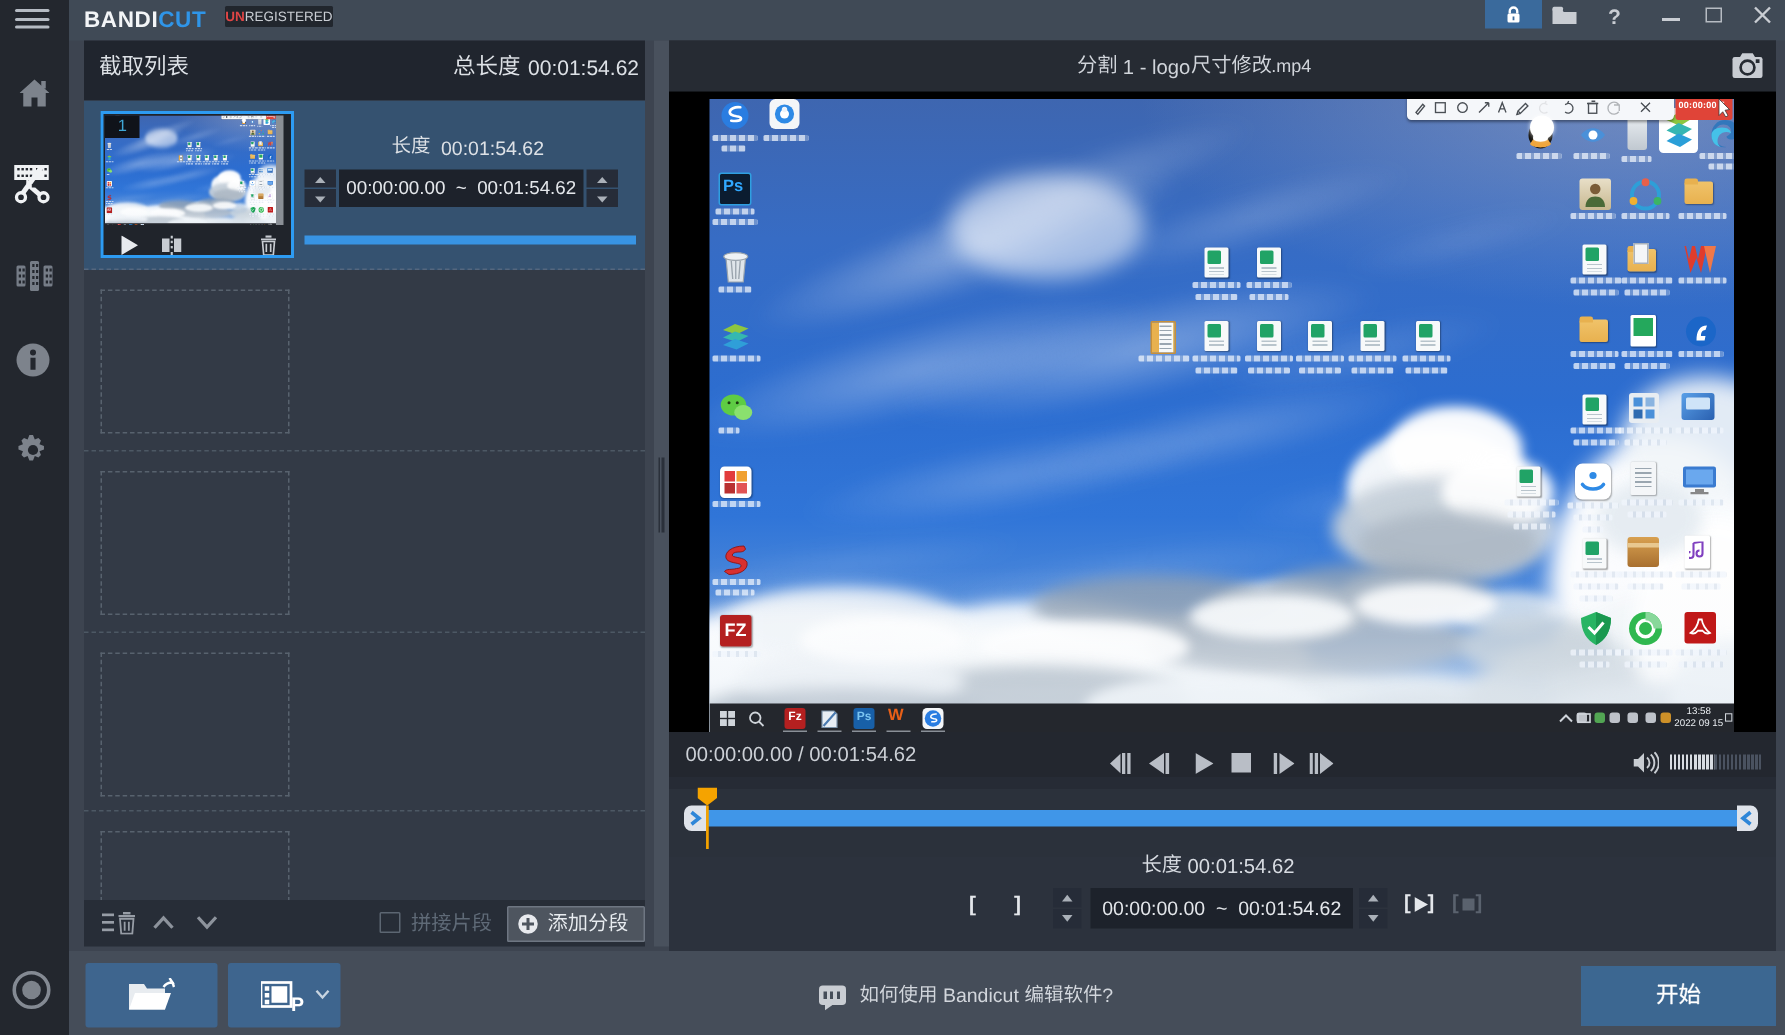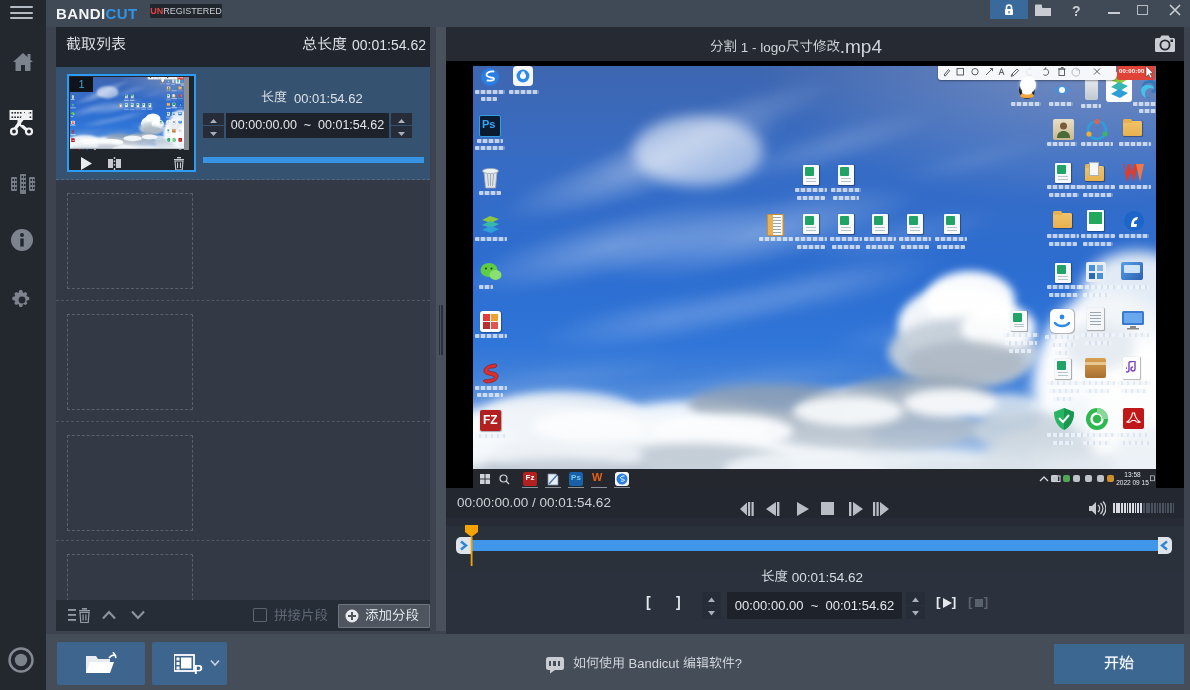--- a/index.html
+++ b/index.html
@@ -545,21 +545,21 @@
 <div class="a" style="left:446px;top:27px;width:738px;height:607px;background:#2c323d">
     <div class="a" style="left:0;top:0;width:738px;height:34px;background:#262b33"></div>
     <div class="a" style="left:0;top:9px;width:700px;display:flex;justify-content:center;align-items:center">
       <svg class="" width="27.0" height="16.2" viewBox="0 0 27.0 16.2">
         <path fill="#d0d4da" d="M9.0855 0.7830000000000013 8.154 1.1610000000000014C9.1125 3.1590000000000007 10.7325 5.359500000000001 12.15 6.5745000000000005C12.3525 6.304500000000001 12.717 5.926500000000001 12.9735 5.724000000000001C11.5695 4.671000000000001 9.9225 2.605500000000001 9.0855 0.7830000000000013ZM4.374 0.8100000000000005C3.5909999999999997 2.8755000000000006 2.214 4.752000000000001 0.594 5.913000000000001C0.837 6.102000000000001 1.2825 6.493500000000001 1.458 6.696000000000001C1.8225 6.399000000000001 2.1734999999999998 6.075000000000001 2.5245 5.710500000000001V6.642000000000001H5.13C4.8195 8.937000000000001 4.077 11.0835 0.8775 12.136500000000002C1.107 12.352500000000001 1.377 12.744000000000002 1.4985 13.0005C4.941 11.758500000000002 5.832 9.315000000000001 6.1965 6.642000000000001H9.8685C9.72 10.017000000000001 9.5175 11.34 9.18 11.691C9.045 11.826 8.883 11.853000000000002 8.599499999999999 11.853000000000002C8.289 11.853000000000002 7.452 11.853000000000002 6.5745 11.772C6.7635 12.0555 6.885 12.4875 6.912 12.784500000000001C7.7625 12.838500000000002 8.586 12.852 9.045 12.8115C9.504 12.771 9.8145 12.6765 10.098 12.339C10.5705 11.8125 10.746 10.2735 10.9485 6.1290000000000004C10.962 5.994000000000001 10.962 5.643000000000001 10.962 5.643000000000001H2.592C3.7395 4.414500000000001 4.752 2.835000000000001 5.454 1.107000000000001Z M22.6125 2.3895000000000017V9.706500000000002H23.5305V2.3895000000000017ZM25.0425 0.6210000000000004V11.6775C25.0425 11.907 24.9615 11.9745 24.732 11.988000000000001C24.516 11.988000000000001 23.8005 11.988000000000001 23.003999999999998 11.961C23.1525 12.2445 23.274 12.6765 23.314500000000002 12.933C24.4215 12.9465 25.069499999999998 12.919500000000001 25.447499999999998 12.7575C25.839 12.582 26.000999999999998 12.2985 26.000999999999998 11.664000000000001V0.6210000000000004ZM15.201 8.896500000000001V12.96H16.065V12.2445H20.0205V12.8655H20.9115V8.896500000000001H18.549V7.843500000000001H21.5865V7.087500000000001H18.549V6.169500000000001H20.5875V5.413500000000001H18.549V4.549500000000001H20.9115V3.8340000000000014H21.708V1.8225000000000016H18.738C18.616500000000002 1.431000000000001 18.36 0.8775000000000013 18.130499999999998 0.47250000000000014L17.1855 0.7155000000000005C17.3745 1.0530000000000008 17.55 1.4580000000000002 17.658 1.8225000000000016H14.391V3.915000000000001H15.1335V4.549500000000001H17.6445V5.413500000000001H15.4575V6.169500000000001H17.6445V7.087500000000001H14.418V7.843500000000001H17.6445V8.896500000000001ZM17.6445 3.024000000000001V3.7935000000000016H15.2955V2.5920000000000005H20.7765V3.7935000000000016H18.549V3.024000000000001ZM16.065 11.448V9.774000000000001H20.0205V11.448Z"></path>
       </svg>
       <span style="font-size:13.5px;color:#d0d4da">&nbsp;1 - logo</span>
       <svg class="" width="54.0" height="16.2" viewBox="0 0 54.0 16.2">
         <path fill="#d0d4da" d="M2.403 1.1880000000000006V5.008500000000001C2.403 7.222500000000001 2.241 10.1925 0.4455 12.2985C0.675 12.420000000000002 1.107 12.798 1.2825 13.014000000000001C2.8215 11.2185 3.3075 8.653500000000001 3.4425 6.493500000000001H6.939C7.803 9.6525 9.423 11.907 12.231 12.933C12.3795 12.636000000000001 12.69 12.231000000000002 12.933 12.0015C10.3275 11.191500000000001 8.748 9.18 7.9784999999999995 6.493500000000001H11.6235V1.1880000000000006ZM3.483 2.187000000000001H10.584V5.508000000000001H3.483V5.008500000000001Z M15.7545 6.291000000000001C16.7535 7.330500000000001 17.8065 8.775 18.225 9.733500000000001L19.143 9.153C18.697499999999998 8.181000000000001 17.604 6.777000000000001 16.605 5.764500000000001ZM22.058999999999997 0.5400000000000009V3.4155000000000015H14.202V4.414500000000001H22.058999999999997V11.448C22.058999999999997 11.772 21.951 11.8665 21.627000000000002 11.88C21.2625 11.88 20.088 11.893500000000001 18.8325 11.853000000000002C19.008 12.1635 19.224 12.663 19.2915 12.987C20.7495 12.987 21.789 12.96 22.3425 12.784500000000001C22.9095 12.609 23.125500000000002 12.285 23.125500000000002 11.448V4.414500000000001H26.311500000000002V3.4155000000000015H23.125500000000002V0.5400000000000009Z M36.423 6.6690000000000005C35.694 7.371 34.3305 8.005500000000001 33.129 8.370000000000001C33.318 8.532 33.561 8.775 33.696 8.977500000000001C34.9785 8.5455 36.369 7.843500000000001 37.192499999999995 6.993000000000001ZM37.719 8.005500000000001C36.801 8.964 35.019 9.733500000000001 33.3045 10.125C33.507 10.314 33.7095 10.5975 33.831 10.8C35.6535 10.300500000000001 37.449 9.4635 38.475 8.329500000000001ZM38.9745 9.4635C37.772999999999996 10.854000000000001 35.289 11.718 32.5755 12.1095C32.778 12.325500000000002 32.994 12.6765 33.102000000000004 12.919500000000001C35.964 12.420000000000002 38.502 11.448 39.852000000000004 9.8415ZM31.131 4.306500000000001V10.827000000000002H31.995V4.306500000000001ZM34.4655 2.862H38.232C37.772999999999996 3.6045000000000016 37.1115 4.239000000000001 36.342 4.752000000000001C35.505 4.1850000000000005 34.884 3.5235000000000003 34.4655 2.862ZM34.6275 0.5265000000000004C34.0605 1.9845000000000006 33.088499999999996 3.3885000000000005 31.995 4.293000000000001C32.2245 4.428000000000001 32.6025 4.7250000000000005 32.778 4.8870000000000005C33.183 4.509000000000001 33.588 4.063500000000001 33.9795 3.564C34.3575 4.131000000000001 34.884 4.698000000000001 35.545500000000004 5.211000000000001C34.479 5.7780000000000005 33.237 6.156000000000001 32.0085 6.385500000000001C32.184 6.5745000000000005 32.4 6.939000000000001 32.4945 7.155000000000001C33.8445 6.871500000000001 35.167500000000004 6.426000000000001 36.315 5.751000000000001C37.206 6.3180000000000005 38.286 6.777000000000001 39.555 7.074000000000001C39.6765 6.844500000000001 39.933 6.453000000000001 40.122 6.264000000000001C38.9745 6.048000000000001 37.9755 5.6835 37.125 5.238C38.164500000000004 4.482000000000001 39.015 3.5100000000000016 39.528 2.2680000000000007L38.9475 1.971L38.7585 2.0115000000000016H34.965C35.1945 1.6065000000000005 35.3835 1.1880000000000006 35.559 0.7695000000000007ZM30.1725 0.6210000000000004C29.5245 2.7135000000000016 28.4445 4.779000000000001 27.27 6.1290000000000004C27.4455 6.385500000000001 27.7155 6.9255 27.7965 7.168500000000001C28.242 6.642000000000001 28.6605 6.048000000000001 29.0655 5.386500000000001V12.96H30.024V3.591000000000001C30.4425 2.7270000000000003 30.807 1.7955000000000005 31.104 0.8775000000000013Z M48.627 3.982500000000001H51.408C51.1245 5.751000000000001 50.692499999999995 7.249500000000001 50.031 8.4915C49.3695 7.222500000000001 48.897 5.737500000000001 48.573 4.131000000000001ZM41.526 1.4850000000000012V2.4840000000000018H45.3195V5.346000000000001H41.7015V10.489500000000001C41.7015 10.989 41.4855 11.1645 41.283 11.259C41.4585 11.515500000000001 41.6205 12.015 41.688 12.312000000000001C41.9985 12.0555 42.498 11.799000000000001 46.4265 10.300500000000001C46.386 10.071000000000002 46.3185 9.639000000000001 46.305 9.342L42.7275 10.624500000000001V6.345000000000001H46.2915L46.224000000000004 6.426000000000001C46.44 6.588000000000001 46.845 6.979500000000001 47.007 7.155000000000001C47.358 6.682500000000001 47.682 6.142500000000001 47.9655 5.548500000000001C48.3435 6.993000000000001 48.816 8.316 49.437 9.4365C48.627 10.570500000000001 47.547 11.448 46.116 12.096C46.3185 12.312000000000001 46.6155 12.771 46.7235 13.014000000000001C48.1005 12.325500000000002 49.1805 11.461500000000001 50.031 10.3815C50.7735 11.448 51.705 12.312000000000001 52.8525 12.8925C53.0145 12.6225 53.325 12.2445 53.568 12.042000000000002C52.3665 11.4885 51.408 10.611 50.6385 9.4905C51.5295 8.019000000000002 52.0965 6.210000000000001 52.461 3.982500000000001H53.352000000000004V3.0375000000000014H48.951C49.1805 2.2950000000000017 49.382999999999996 1.5120000000000005 49.545 0.7155000000000005L48.546 0.5400000000000009C48.1275 2.7540000000000013 47.385 4.900500000000001 46.3185 6.304500000000001V1.4850000000000012Z"></path>
       </svg>
-      <span style="font-size:19px;color:#d0d4da">.mp4</span>
+      <span style="font-size:12px;color:#d0d4da">.mp4</span>
     </div>
     <svg class="a" style="left:708px;top:8px" width="22" height="18" viewBox="0 0 22 18">
       <rect x="1" y="3" width="20" height="14" rx="1.5" fill="#c9cdd3"></rect>
       <path d="M6 3l1.5-2.5h7L16 3z" fill="#c9cdd3"></path>
       <circle cx="11" cy="10" r="4.6" fill="none" stroke="#262b33" stroke-width="1.8"></circle>
       <rect x="16.5" y="4.5" width="2.5" height="2.5" fill="#262b33"></rect>
     </svg>
     <div class="a" style="left:0;top:34px;width:738px;height:427px;background:#000"></div>
     <div class="a" style="left:27px;top:39px;width:683px;height:422px">
       <div class="a" style="left:0;top:0;width:683px;height:422px;overflow:hidden;background:radial-gradient(80% 55% at 90% 0%,rgba(165,175,205,.5),rgba(165,175,205,0) 60%),linear-gradient(180deg,#3e66b0 0%,#376cc4 22%,#2c6dd0 48%,#3075d8 66%,#5890da 85%,#84abde 100%)">

